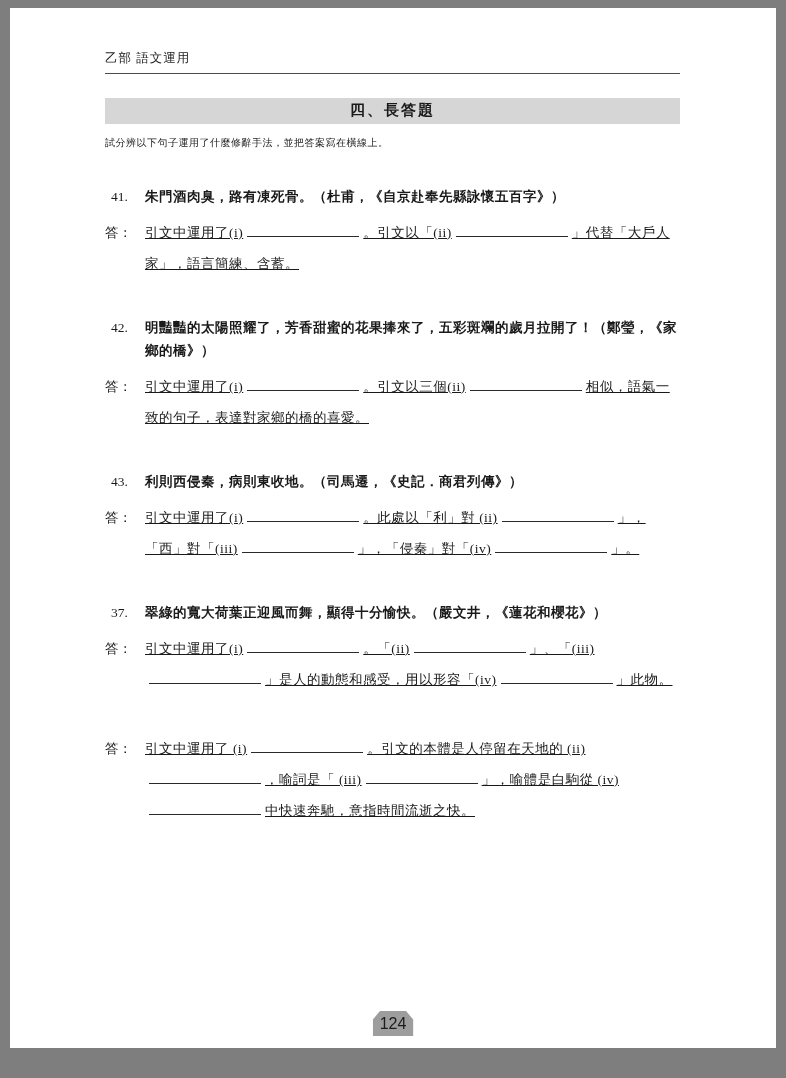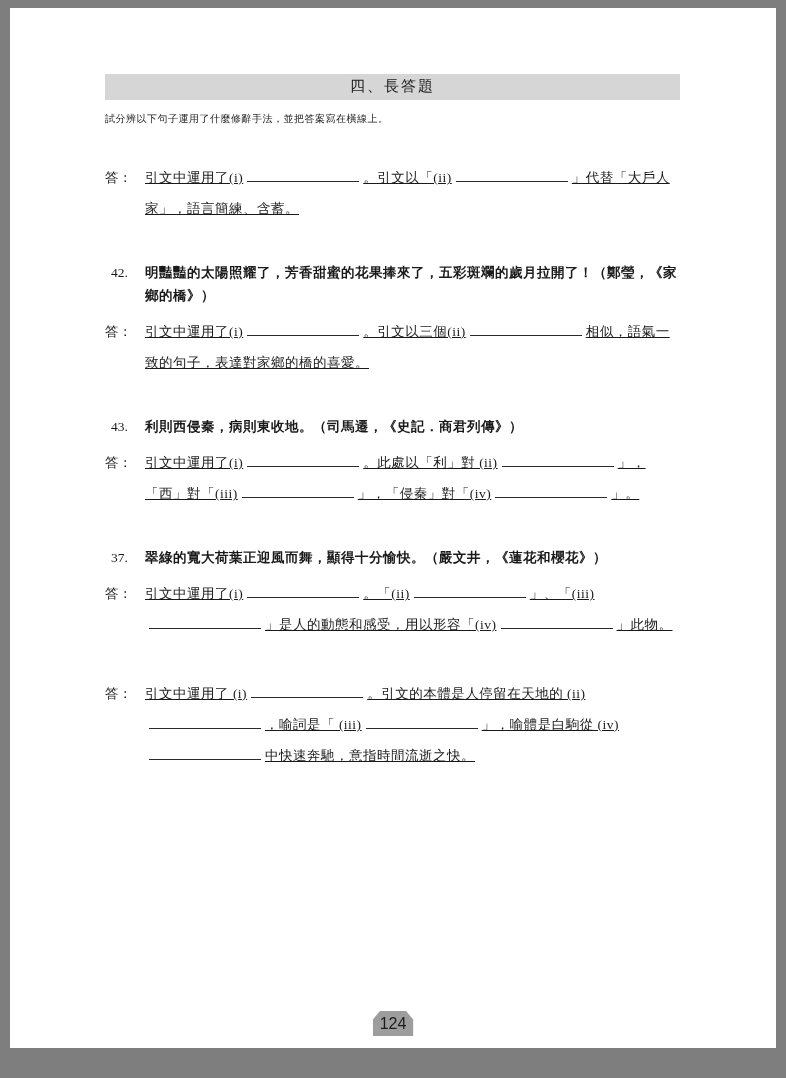--- a/index.html
+++ b/index.html
@@ -27,21 +27,21 @@
     font-size: 12.5px;
     color: #222;
     padding-bottom: 6px;
     border-bottom: 1px solid #4a4a4a;
     letter-spacing: 1px;
   }
   .section-bar {
     margin-top: 24px;
     background: #d6d6d6;
     text-align: center;
-    font-weight: normal;
+    font-weight: bold;
     font-size: 15px;
     padding: 3px 0 4px 0;
     letter-spacing: 2px;
   }
   .instructions {
     margin-top: 12px;
     font-size: 10px;
     letter-spacing: 0.5px;
   }
   .questions { margin-top: 36px; }
@@ -98,30 +98,35 @@
     padding: 5px 7px 4px 7px;
     clip-path: polygon(18% 0, 82% 0, 100% 35%, 100% 100%, 0 100%, 0 35%);
   }
 </style>
 </head>
 <body>
 
 <div class="frame">
   <div class="page">
 
+    <div class="header">乙部 語文運用</div>
 
     <div class="section-bar">
       <span>四、長答題</span>
     </div>
 
     <div class="instructions">試分辨以下句子運用了什麼修辭手法，並把答案寫在橫線上。</div>
 
     <div class="questions">
 
       <div class="question">
+        <div class="q-line">
+          <span class="q-num">41.</span>
+          <span class="q-text">朱門酒肉臭，路有凍死骨。（杜甫，《自京赴奉先縣詠懷五百字》）</span>
+        </div>
         <div class="a-line">
           <span class="a-label">答：</span>
           <div class="a-content">
             <span>引文中運用了(i)</span><span class="blank"></span><span>。引文以「(ii)</span><span class="blank"></span><span>」代替「大戶人家」，語言簡練、含蓄。</span>
           </div>
         </div>
       </div>
 
       <div class="question">
         <div class="q-line">

